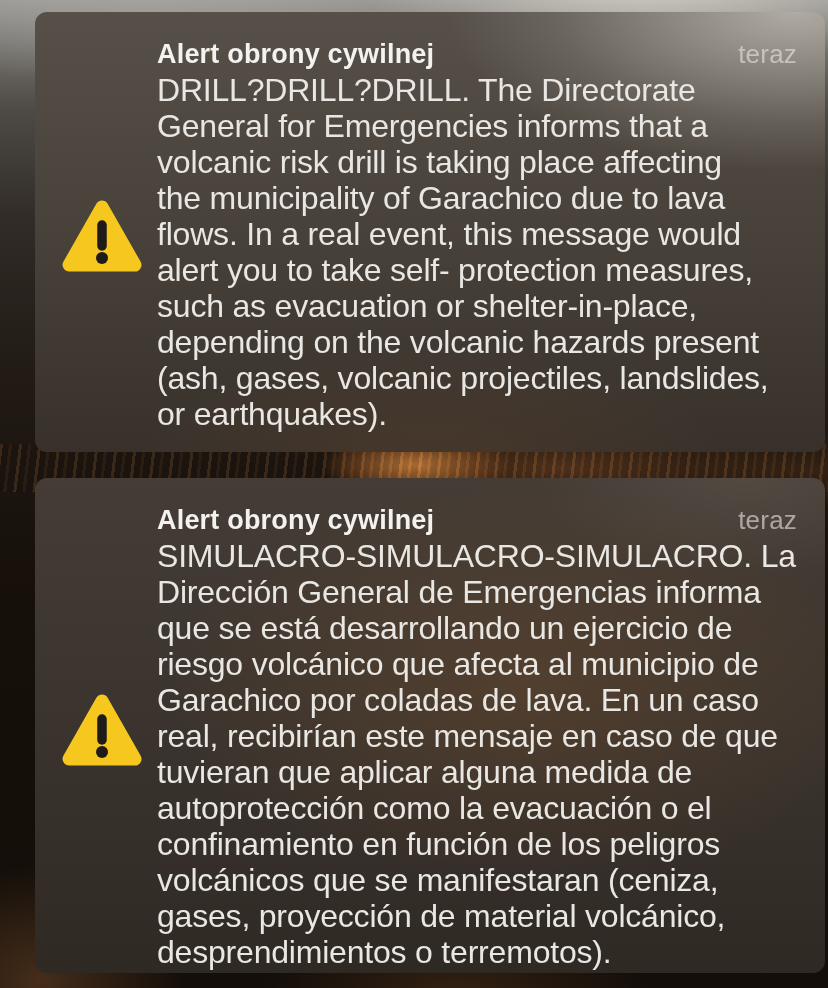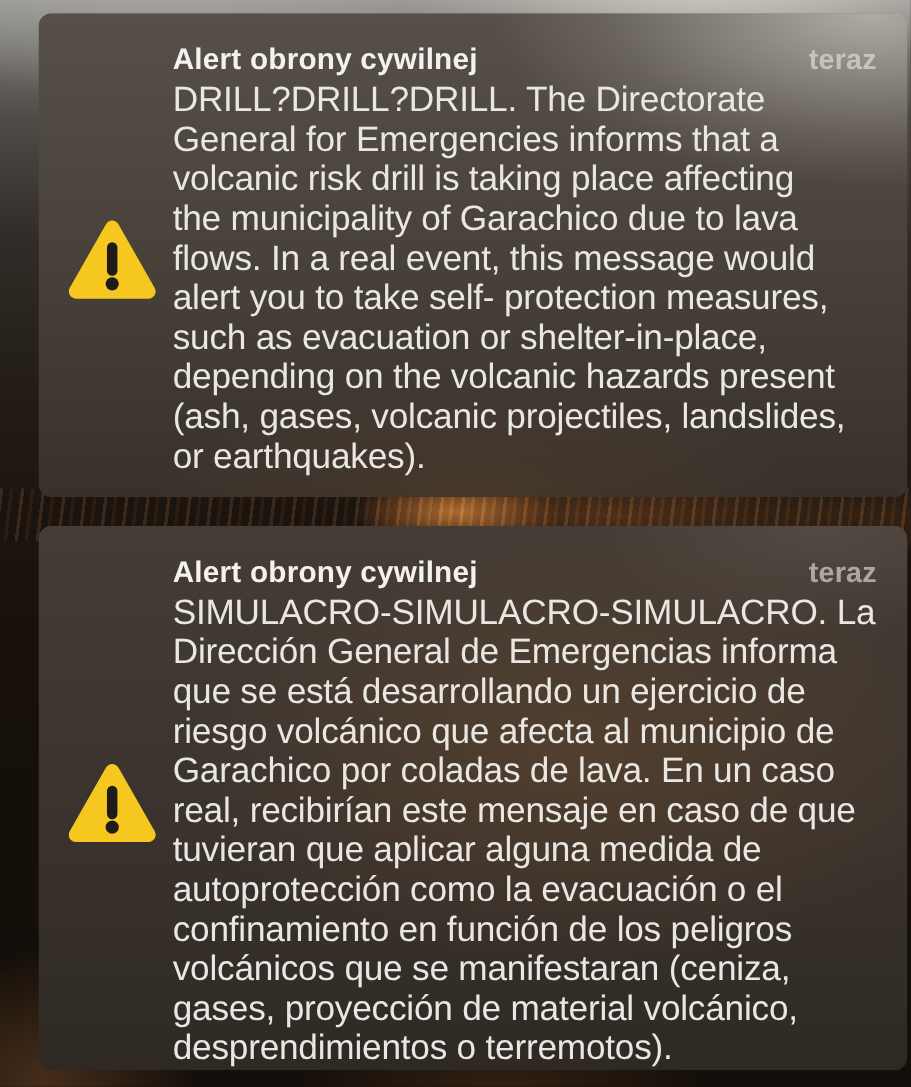--- a/index.html
+++ b/index.html
@@ -56,21 +56,21 @@
   }
   .text-col { flex: 1; margin-left: 15px; min-width: 0; }
   .title-row {
     display: flex; justify-content: space-between; align-items: baseline;
     line-height: 36px;
   }
   .title {
     font-weight: 700; font-size: 27px; color: #f4f2ef; letter-spacing: 0.2px;
   }
   .time {
-    font-size: 26px; color: rgba(232,229,222,0.62); letter-spacing: 0.2px; font-weight: bold;
+    font-size: 26px; color: rgba(232,229,222,0.62); letter-spacing: 0.2px;
   }
   .body-text {
     font-size: 32px; line-height: 36px; color: #e9e7e3;
     white-space: pre-line; letter-spacing: -0.2px;
   }
 </style>
 </head>
 <body>
 
 <div class="hair-band"></div>

